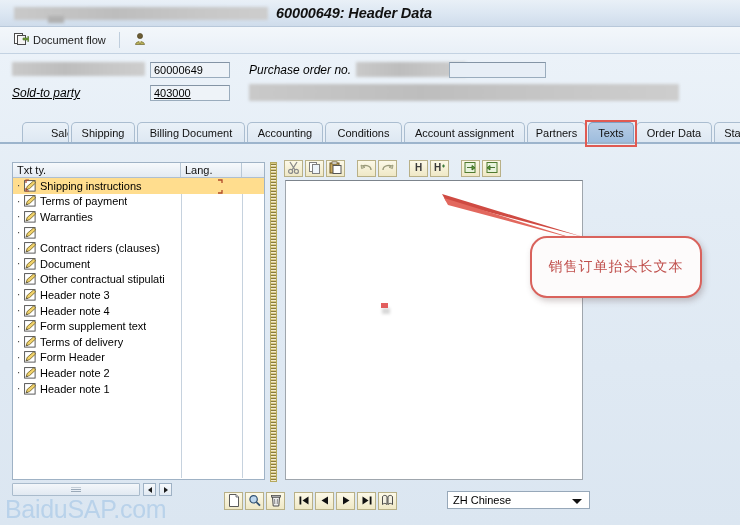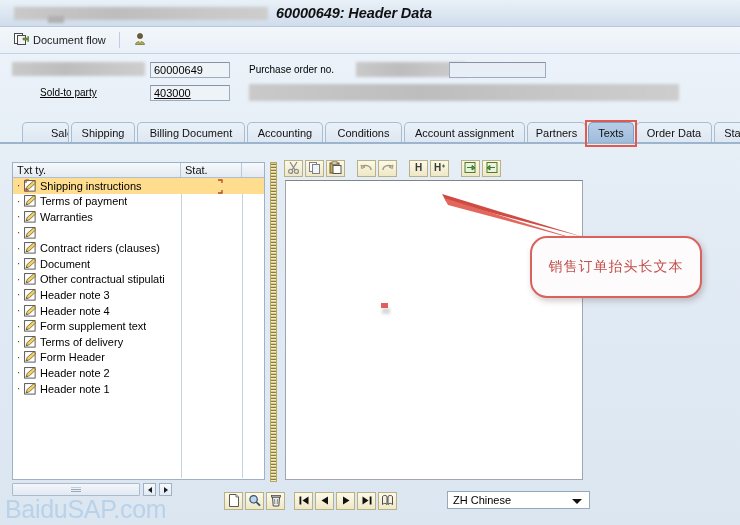--- a/index.html
+++ b/index.html
@@ -89,26 +89,27 @@
   .tb-label { font-size: 11px; color: #1a1a1a; }
 
   
   .headerfields {
     position: absolute;
     left: 0; top: 54px;
     width: 740px; height: 60px;
   }
   .hf-row { position: absolute; height: 16px; }
   .hf-label {
-    font-size: 10px;
+    font-size: 12px;
     color: #000;
     line-height: 16px;
     white-space: nowrap;
-  }
-  .hf-label.underline { text-decoration: underline; margin-left: 28px; }
+    font-style: italic;
+  }
+  .hf-label.underline { text-decoration: underline; }
   .hf-input {
     box-sizing: border-box;
     height: 16px;
     border: 1px solid #9aacbd;
     border-top-color: #8494a5;
     background: #eef3f8;
     font-size: 11px;
     font-family: "Liberation Sans", sans-serif;
     line-height: 14px;
     padding: 0 3px;
@@ -508,21 +509,21 @@
     <div class="tab" style="left:714px; width:40px;">Stat</div>
   </div>
   <div class="tabline"></div>
   <div class="tab-highlight"></div>
 
   <div class="content">
 
     <div class="listpanel">
       <div class="list-header">
         <div class="lh-cell lh-c1">Txt ty.</div>
-        <div class="lh-cell lh-c2">Stat.</div>
+        <div class="lh-cell lh-c2">Lang.</div>
         <div class="lh-cell lh-c3"></div>
       </div>
       <div class="list-body" id="list-body">
         <div class="col-divider"></div>
         <div class="col-divider2"></div>
       <div class="list-row selected">
             <span class="row-bullet">·</span>
             <span class="pencil-icon"><svg width="13" height="12" viewBox="0 0 13 12">
                 <rect x="0.6" y="0.6" width="10.5" height="10.5" fill="#ffffff" stroke="#4a4a4a" stroke-width="0.9"></rect>
                 <polygon points="2.0,9.8 3.3,6.3 9.6,0.9 11.6,2.9 5.6,8.6" fill="#f2d36b" stroke="#6b5a1f" stroke-width="0.8"></polygon>

